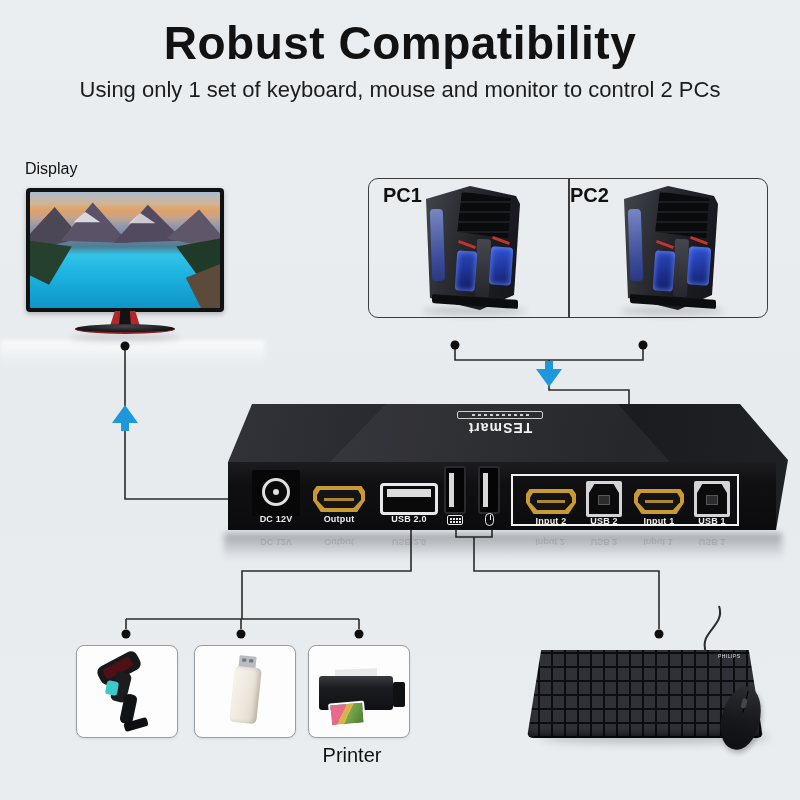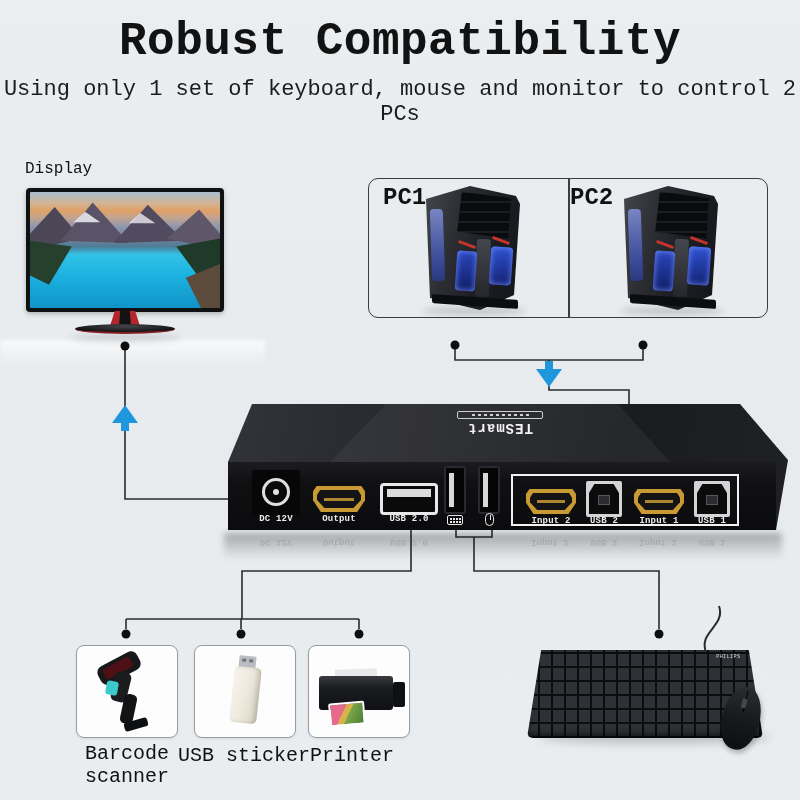--- a/index.html
+++ b/index.html
@@ -1,19 +1,19 @@
 <!DOCTYPE html>
 <html><head>
 <meta charset="utf-8">
 <style>
   html,body{margin:0;padding:0;background:#dfe3e6;}
   *{box-sizing:border-box;}
   .canvas{position:relative;width:800px;height:800px;margin:0 auto;overflow:hidden;
           background:linear-gradient(180deg,#ebeef1 0%,#e7ebee 55%,#e9edef 100%);
-          font-family:Liberation Mono, monospace;color:#141414;}
+          font-family:Liberation Sans, sans-serif;color:#141414;}
   .abs{position:absolute;}
   
   .title{left:0;top:16px;width:800px;text-align:center;font-size:46px;font-weight:bold;letter-spacing:.5px;color:#121212;}
   .sub1{left:0;top:77px;width:800px;text-align:center;font-size:22px;color:#1c1c1c;}
   .sub2{left:0;top:108px;width:800px;text-align:center;font-size:20px;color:#1c1c1c;}
   
   .display-label{left:25px;top:160px;width:200px;text-align:left;font-size:16px;color:#111;}
   .band{left:0;top:340px;width:265px;height:26px;background:linear-gradient(180deg,rgba(255,255,255,.75),rgba(255,255,255,0));filter:blur(2px);}
   .monitor{left:26px;top:188px;width:198px;height:124px;background:#101113;border-radius:4px;padding:4px;box-shadow:0 2px 5px rgba(0,0,0,.25);}
   .screen{position:relative;width:100%;height:100%;overflow:hidden;border-radius:1px;
@@ -28,21 +28,21 @@
   .treesL{left:0;top:0;width:100%;height:100%;clip-path:polygon(0% 42%,22% 47%,10% 80%,0% 72%);background:#25402d;}
   .treesR{left:0;top:0;width:100%;height:100%;clip-path:polygon(100% 40%,77% 47%,90% 76%,100% 68%);background:#1f3a28;}
   .shoreR{left:0;top:0;width:100%;height:100%;clip-path:polygon(100% 62%,82% 74%,90% 100%,100% 100%);background:#5c4a3a;}
   .m-neck{left:110px;top:311px;width:30px;height:15px;clip-path:polygon(16% 0,84% 0,100% 100%,0% 100%);background:#b3262b;}
   .m-neck i{position:absolute;left:9px;top:0;width:12px;height:15px;clip-path:polygon(10% 0,90% 0,100% 100%,0% 100%);background:#131315;display:block;}
   .m-base{left:75px;top:324px;width:100px;height:10px;border-radius:50%;background:radial-gradient(ellipse at 50% 30%,#45464a,#131314 75%);border-bottom:2px solid #8c2026;}
   .m-shadow{left:70px;top:334px;width:110px;height:8px;border-radius:50%;background:rgba(0,0,0,.12);filter:blur(3px);}
   
   .pcbox{left:368px;top:178px;width:400px;height:140px;border:1.5px solid #3c3c3c;border-radius:10px;}
   .pc-divider{position:absolute;left:199px;top:0;bottom:0;width:1.5px;background:#3c3c3c;}
-  .pc-label{position:absolute;top:5px;font-size:24px;font-weight:bold;color:#111;}
+  .pc-label{position:absolute;top:5px;font-size:20px;font-weight:bold;color:#111;}
   .pc1-label{left:14px;} .pc2-label{left:201px;}
   
   .tower{width:112px;height:130px;}
   .tw-body{position:absolute;left:0;top:0;width:112px;height:130px;
     clip-path:polygon(10px 16px,54px 3px,100px 13px,104px 21px,98px 112px,64px 127px,14px 115px);
     background:linear-gradient(105deg,#4a4d55 0%,#2c2e34 35%,#1d1e23 60%,#131419 100%);}
   .tw-glass{position:absolute;left:15px;top:26px;width:13px;height:72px;border-radius:4px;transform:rotate(-2deg);
     background:linear-gradient(180deg,#8492d8,#3c50aa 70%,#2a3a8c);opacity:.85;}
   .tw-bays{position:absolute;left:40px;top:6px;width:58px;height:52px;clip-path:polygon(10% 5%,95% 18%,90% 95%,2% 82%);
     background:repeating-linear-gradient(0deg,#0a0b0d 0 8px,#1c1d22 8px 10px);}
@@ -281,22 +281,20 @@
   <div class="abs pbox" style="left:194px;top:645px;">
     <div class="us-conn"></div>
     <div class="us-body"></div>
   </div>
   <div class="abs pbox" style="left:308px;top:645px;">
     <div class="pr-paper"></div>
     <div class="pr-body"></div>
       <div class="pr-tank"></div>
       <div class="pr-photo"></div>
   </div>
-  <div class="abs pbox-label" style="left:77px;top:742px;width:100px;">Barcode scanner</div>
-  <div class="abs pbox-label" style="left:176px;top:744px;width:136px;">USB sticker</div>
   <div class="abs pbox-label" style="left:302px;top:744px;width:100px;">Printer</div>
 
   <div class="abs kb-shadow"></div>
   <div class="abs keyboard">
     <span class="kb-brand">PHILIPS</span>
   </div>
   <div class="abs mouse"></div>
 
 </div>
 

